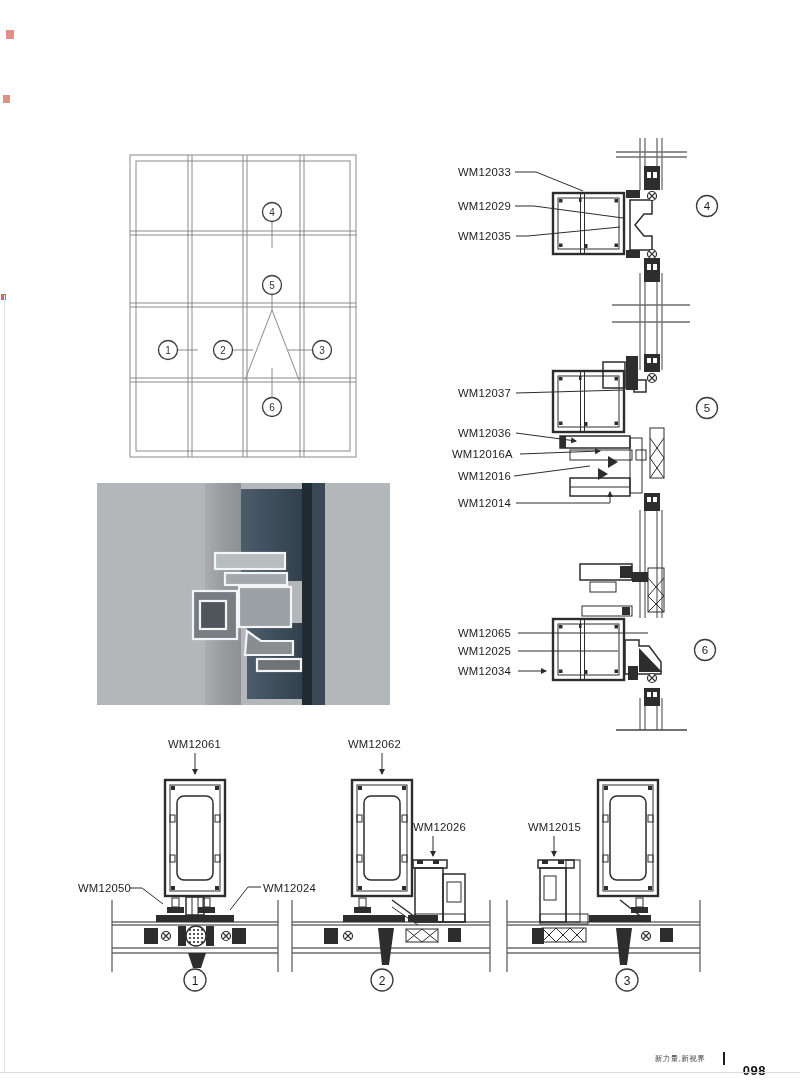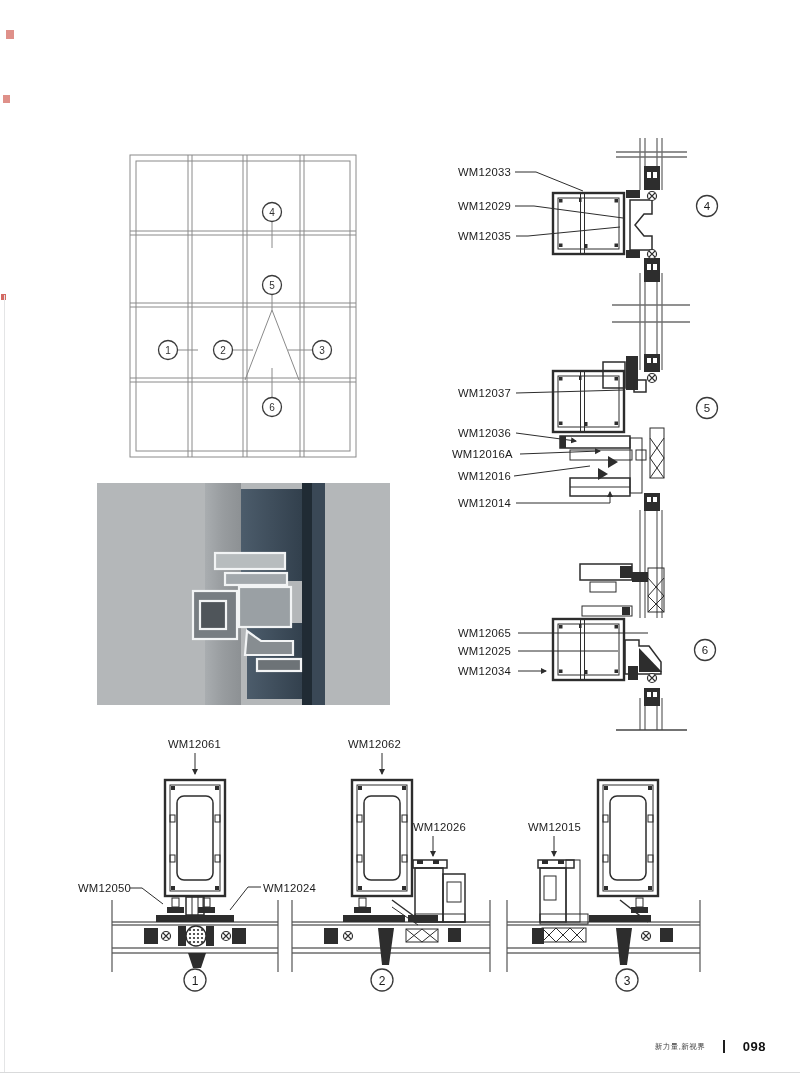--- a/index.html
+++ b/index.html
@@ -16,21 +16,21 @@
   .thick{stroke:#2d2d2d;stroke-width:2.4;fill:none;}
   .dark{fill:#2d2d2d;stroke:none;}
   .glass{stroke:#6e6e6e;stroke-width:1.3;fill:none;}
   .gray{stroke:#8a8a8a;stroke-width:1;fill:none;}
   .leader{stroke:#2d2d2d;stroke-width:1;fill:none;}
   .callout{stroke:#3a3a3a;stroke-width:1.3;fill:#ffffff;}
   .photo{position:absolute;left:97px;top:483px;width:293px;height:222px;}
   .footer{position:absolute;top:1039px;right:34px;display:flex;align-items:center;gap:18px;}
   .footer .slogan{font-size:7.5px;color:#3d3d3d;letter-spacing:.5px;white-space:nowrap;}
   .footer .bar{width:1.5px;height:13px;background:#1e1e1e;}
-  .footer .pnum{font-size:13px;font-weight:bold;color:#111;letter-spacing:.5px;}
+  .footer .pnum{font-size:13px;font-weight:bold;color:#111;letter-spacing:.5px;margin-top:24px;}
   .bottom-rule{position:absolute;left:0;top:1072px;width:800px;height:1px;background:#d9dadb;}
   .edge-line{position:absolute;left:4px;top:295px;width:1px;height:777px;background:#e4e5e6;}
   .pm{position:absolute;opacity:.85;}
 </style>
 </head>
 <body>
 
 <div class="page">
 
   <div class="pm" style="left:6px;top:30px;width:8px;height:9px;background:#d97d74;"></div>

